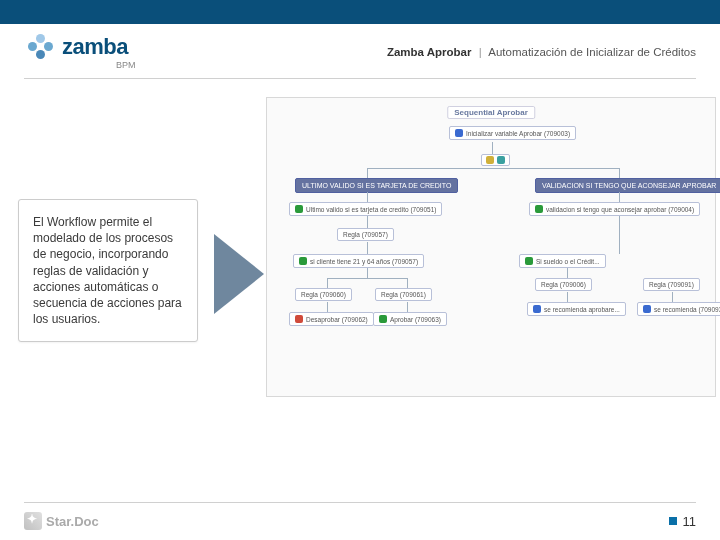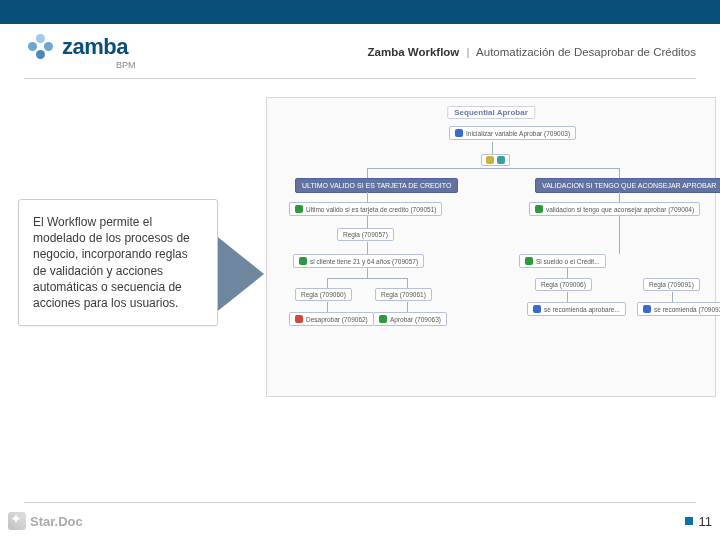--- a/index.html
+++ b/index.html
@@ -25,23 +25,23 @@
 .seq-title { position: absolute; top: 8px; left: 50%; transform: translateX(-50%); font-size: 8px; font-weight: bold; color: #6a7aa0; border: 1px solid #d0d0e0; padding: 1px 6px; background: #fff; border-radius: 2px; }
 .node { position: absolute; border: 1px solid #b8c0d8; background: #fff; padding: 2px 5px; font-size: 6.5px; color: #555; border-radius: 2px; display: flex; align-items: center; gap: 3px; white-space: nowrap; }
 .node.dark { background: #6472a0; color: #fff; border-color: #5060a0; font-size: 7px; padding: 3px 6px; }
 .icon-sq { width: 8px; height: 8px; border-radius: 2px; display: inline-block; }
 .ic-green { background: #2a9a3a; }
 .ic-blue { background: #3a6ad0; }
 .ic-red { background: #d04a3a; }
 .ic-yellow { background: #d0b03a; }
 .ic-teal { background: #3aa0a0; }
 .line { position: absolute; background: #a0b0c0; }
-.callout-box { position: absolute; left: 18px; top: 120px; width: 200px; background: #fff; border: 1px solid #ccc; border-radius: 3px; padding: 14px 14px; font-size: 12px; color: #3a3a3a; line-height: 1.35; box-shadow: 0 1px 2px rgba(0,0,0,0.05); z-index: 2; }
+.callout-box { position: absolute; left: 18px; top: 120px; width: 180px; background: #fff; border: 1px solid #ccc; border-radius: 3px; padding: 14px 14px; font-size: 12px; color: #3a3a3a; line-height: 1.35; box-shadow: 0 1px 2px rgba(0,0,0,0.05); z-index: 2; }
 .arrow-point { position: absolute; left: 214px; top: 155px; width: 0; height: 0; border-top: 40px solid transparent; border-bottom: 40px solid transparent; border-left: 50px solid #5f7a93; z-index: 1; opacity: 0.9; }
-.footer { position: absolute; bottom: 0; left: 0; right: 0; height: 38px; display: flex; align-items: center; padding: 0 8px; }
+.footer { position: absolute; bottom: 0; left: 0; right: 0; height: 38px; display: flex; align-items: center; padding: 0 24px; }
 .footer-line { position: absolute; top: 0; left: 24px; right: 24px; height: 1px; background: #d0d0d0; }
 .star-logo { display: flex; align-items: center; gap: 4px; color: #aaa; font-size: 13px; font-weight: bold; }
 .star-ic { width: 18px; height: 18px; border-radius: 3px; background: linear-gradient(45deg,#c0c0c0,#e0e0e0); position: relative; }
 .star-ic::before { content: "✦"; position: absolute; left: 3px; top: 0px; font-size: 12px; color: #fff; }
 .page-num { margin-left: auto; font-size: 13px; color: #333; display: flex; align-items: center; gap: 6px; }
 .bullet-sq { width: 8px; height: 8px; background: #0a70a8; display: inline-block; }
 </style>
 </head>
 <body>
 
@@ -54,23 +54,23 @@
         <div class="dot d1"></div>
           <div class="dot d2"></div>
           <div class="dot d3"></div>
           <div class="dot d4"></div>
       </div>
       <span class="logo-text">zamba</span>
     </div>
     <span class="bpm-tag">BPM</span>
   </div>
   <div class="header-right">
-    <span class="bold">Zamba Workflow</span>
+    <span class="bold">Zamba Aprobar</span>
     <span class="divider">|</span>
-    <span>Automatización de Desaprobar de Créditos</span>
+    <span>Automatización de Inicializar de Créditos</span>
   </div>
 </div>
 <div class="header-underline"></div>
 
 <div class="content">
 
   <div class="arrow-point"></div>
   <div class="callout-box">
     <span>El Workflow permite el modelado de los procesos de negocio, incorporando reglas de validación y acciones automáticas o secuencia de acciones para los usuarios.</span>
   </div>

